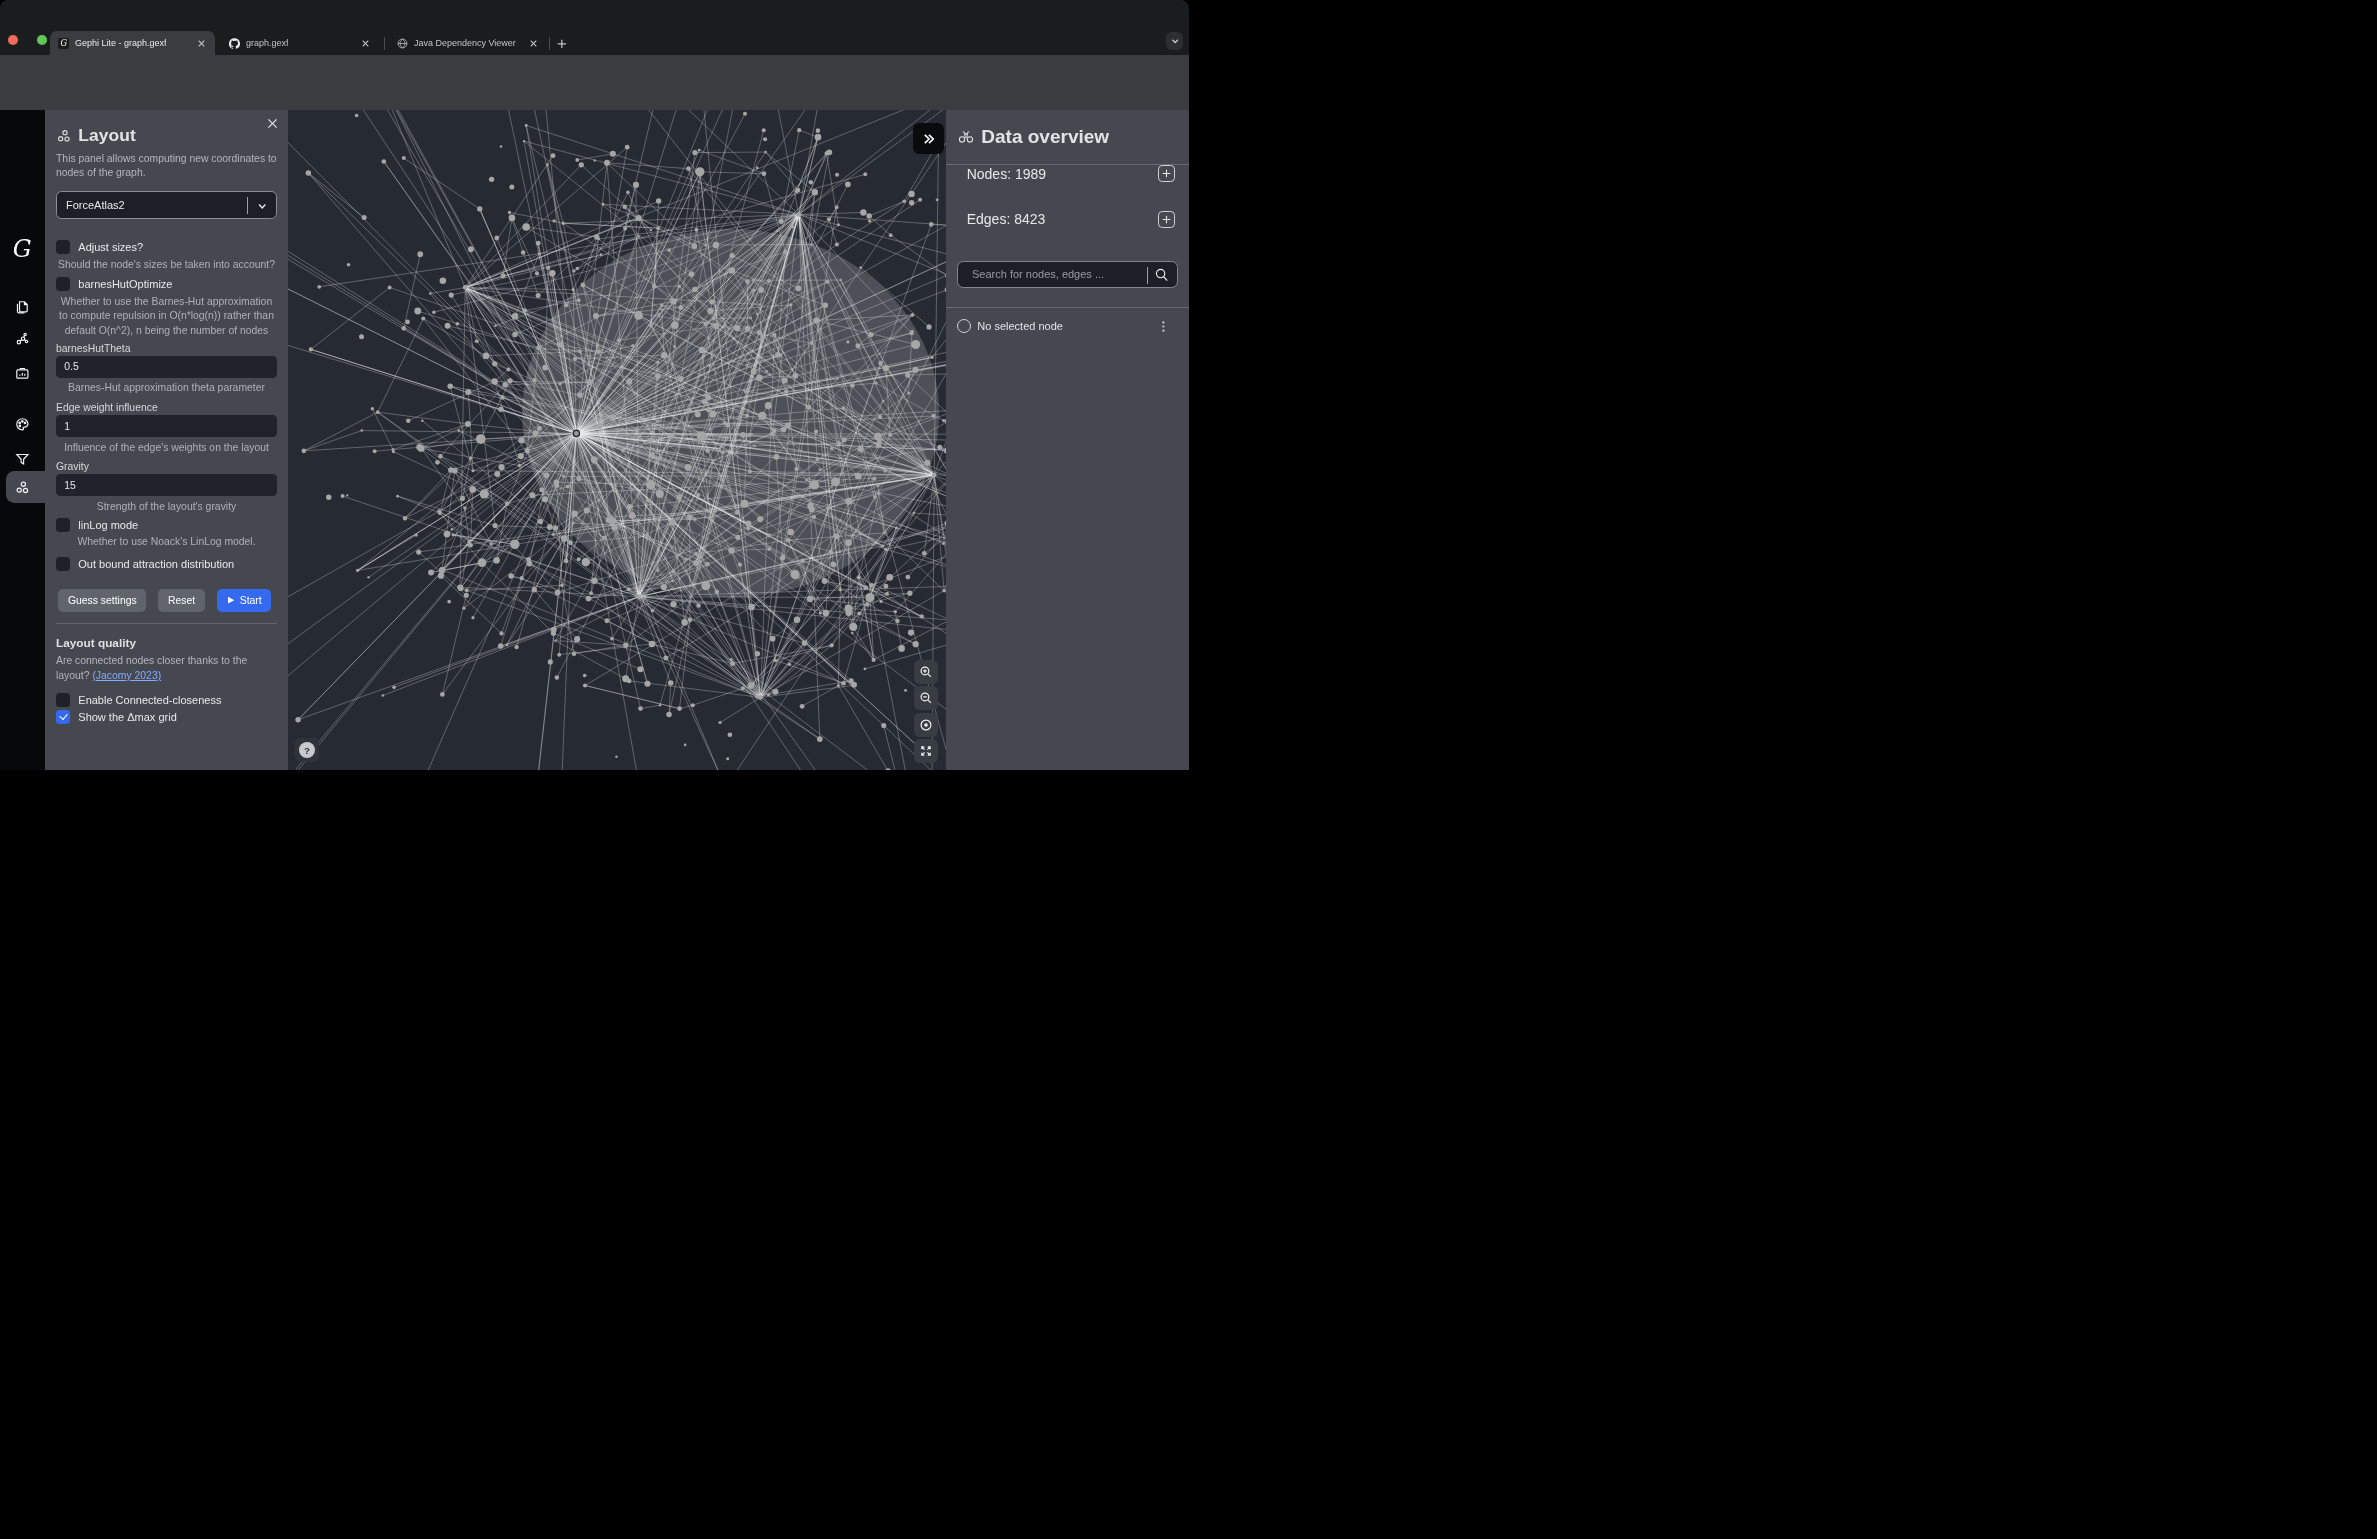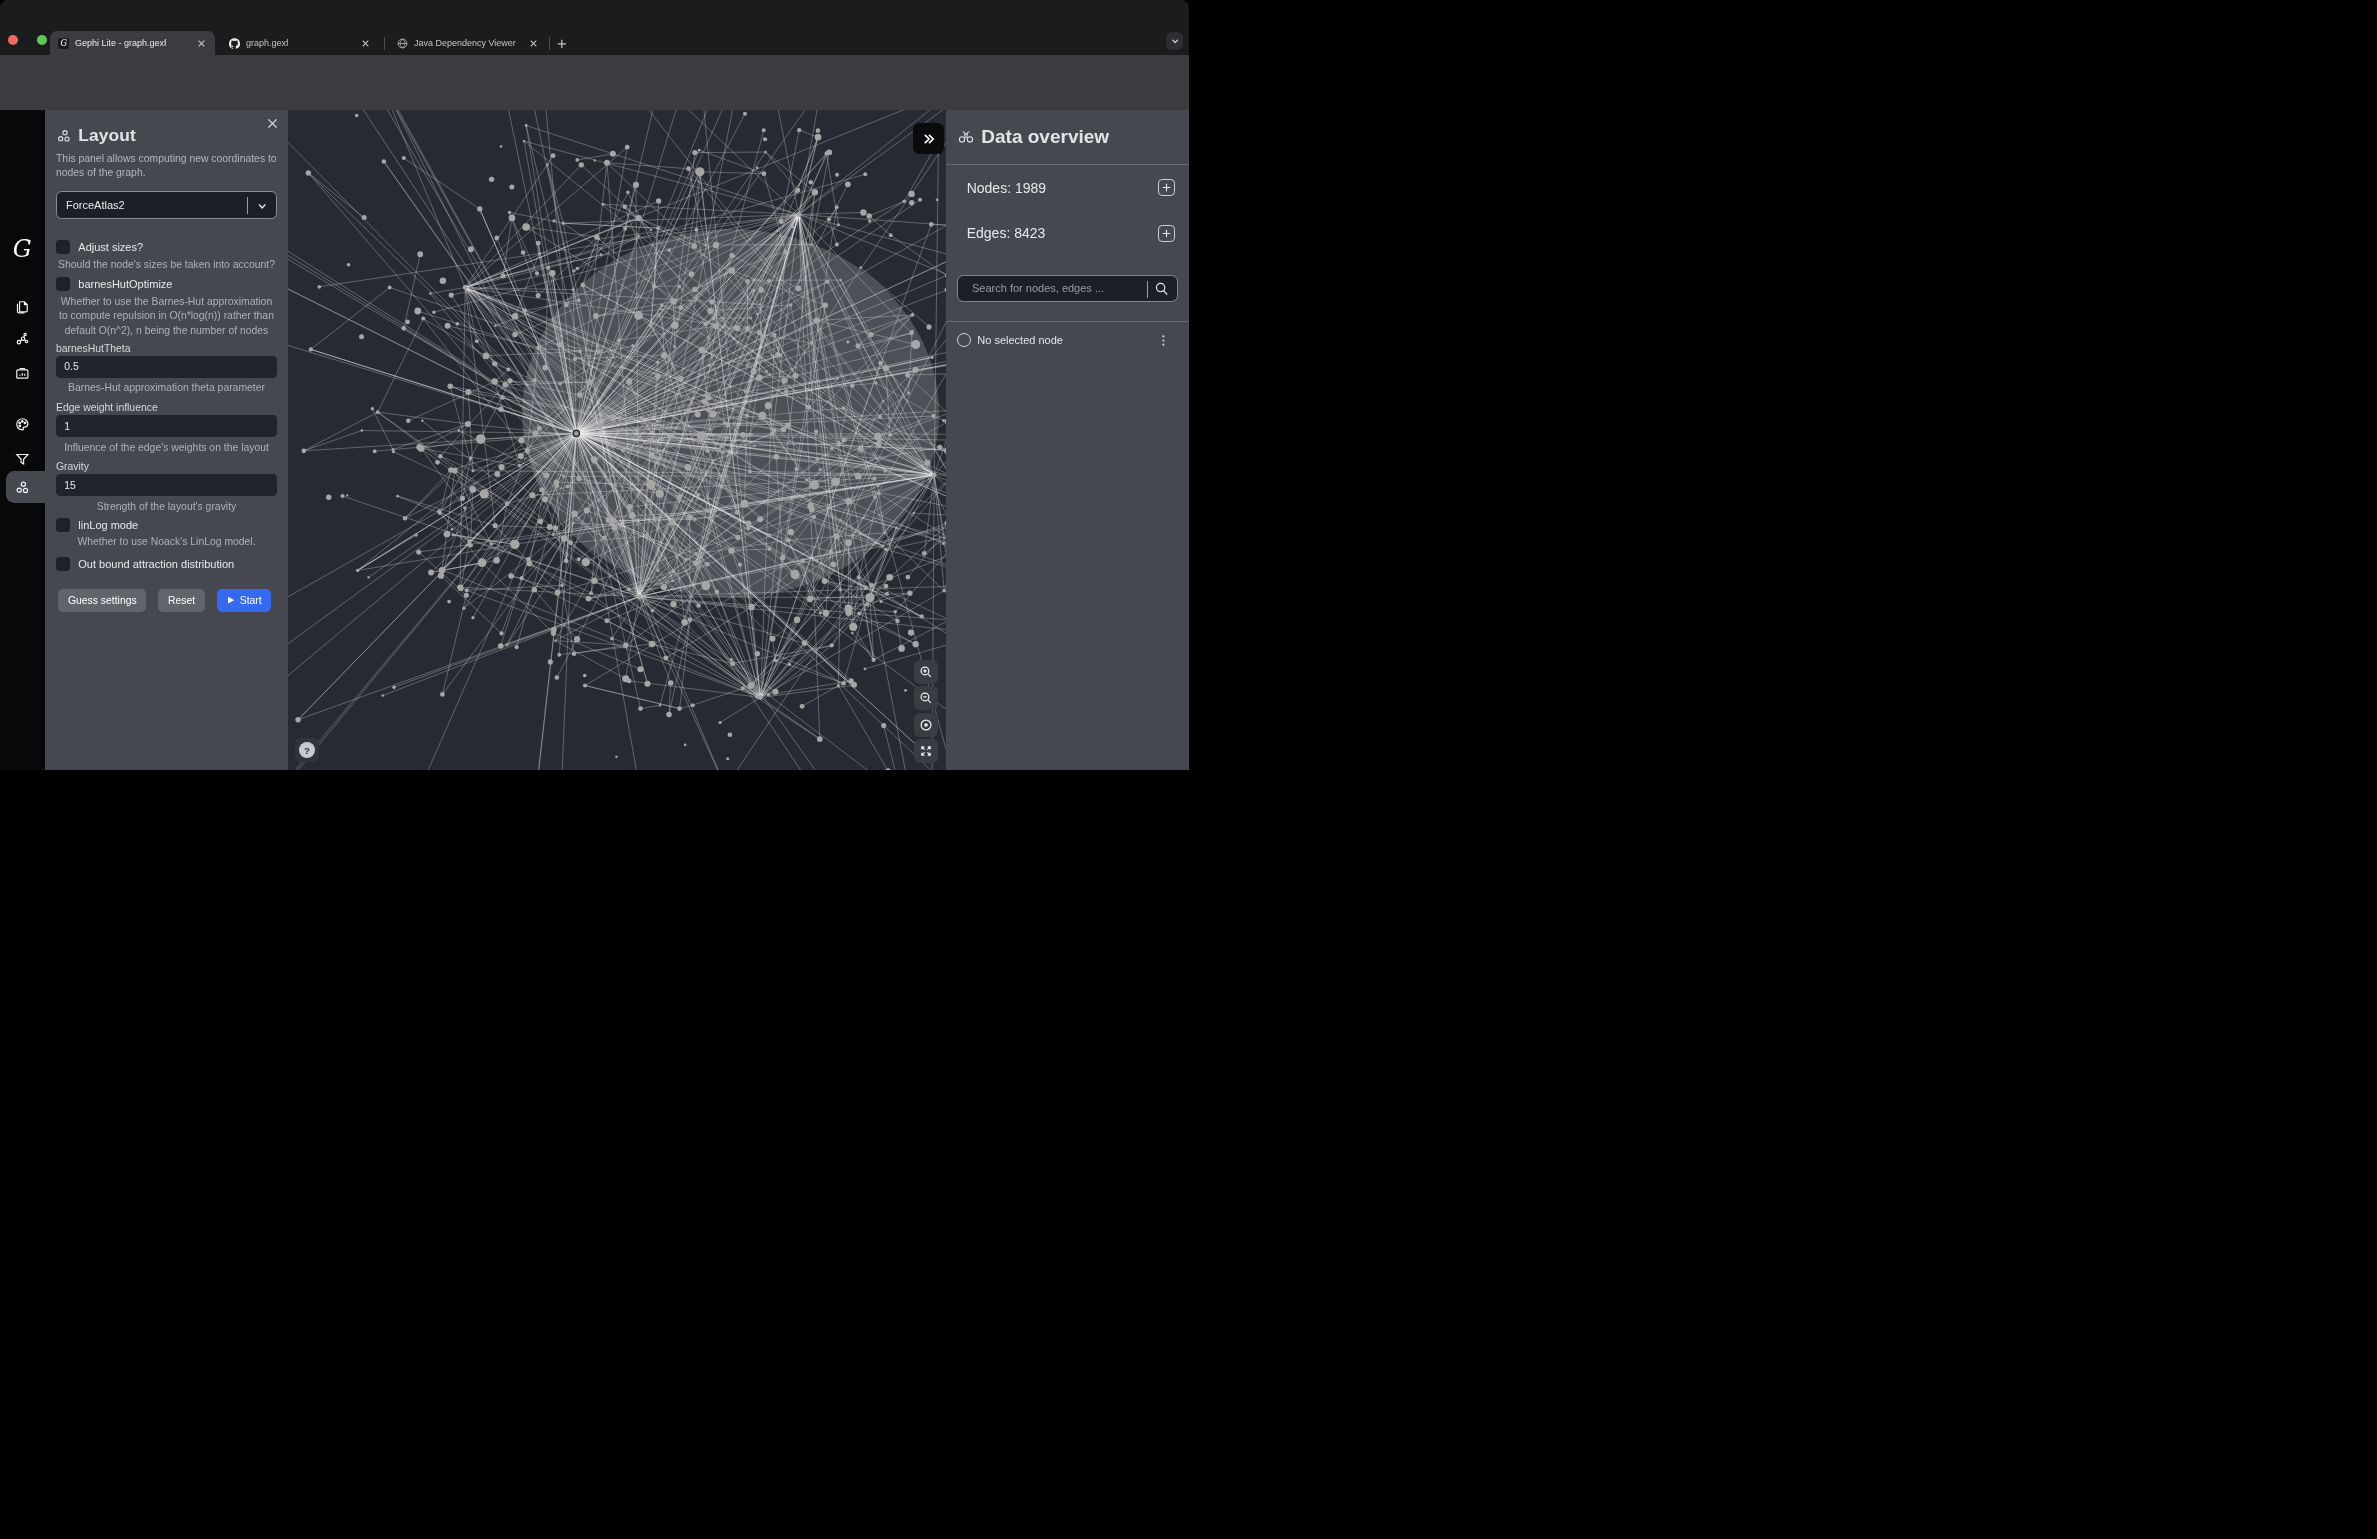--- a/index.html
+++ b/index.html
@@ -98,21 +98,21 @@
   .help-btn .q::after{ content:"?"; }
 
   
   .data-panel { position:absolute; left:946px; top:0; width:243px; height:660px; background:#45494f; padding:0 11px; color:#e6e7e9; }
   .dp-header { display:flex; align-items:center; gap:6.3px; margin-top:16.7px; height:21px; }
   .dp-header svg { width:18px; height:18px; stroke:#e2e3e5; stroke-width:1.5; fill:none; }
   .dp-title { font-size:19px; font-weight:600; color:#e2e3e5; }
   .dp-divider { margin:16.7px -11px 0 -11px; border-top:0.7px solid #686b70; }
   .dp-divider2 { margin:19px -11px 0 -11px; border-top:0.7px solid #686b70; }
   .dp-row { display:flex; align-items:center; justify-content:space-between; height:16.7px; padding-left:9.7px; }
-  .dp-row.first { margin-top:14px; } .dp-row.second { margin-top:29px; }
+  .dp-row.first { } .dp-row.second { margin-top:29px; }
   .dp-stat { font-size:14px; color:#e7e8ea; }
   .plus-btn { width:17.4px; height:17.4px; border:0.7px solid #cfd1d4; border-radius:4.2px; background:transparent; display:flex; align-items:center; justify-content:center; margin-right:2.8px; }
   .plus-btn svg { width:9px; height:9px; stroke:#e8e9eb; stroke-width:1.6; }
   .dp-search { margin-top:33px; height:27px; background:#1c2026; border:0.7px solid #83868b; border-radius:6.3px; position:relative; display:flex; align-items:center; }
   .dp-search input { background:transparent; border:none; outline:none; color:#e4e5e7; font-size:11px; padding-left:14px; width:174px; font-family:"Liberation Sans",sans-serif; }
   .dp-search input::placeholder { color:#989ba0; }
   .dp-search .sep { position:absolute; right:29px; top:4.9px; width:0.7px; height:17.4px; background:#9a9da1; }
   .dp-search svg { position:absolute; right:7.6px; top:5.6px; width:15.3px; height:15.3px; stroke:#e8e9ea; stroke-width:1.7; fill:none; }
   .dp-selection { margin-top:10.4px; display:flex; align-items:center; height:16.7px; }
   .dp-selection .circ { width:14px; height:14px; border:1.1px solid #d0d3d6; border-radius:50%; flex:0 0 auto; }
@@ -419,20 +419,34 @@
         <button class="btn gray">Guess settings</button>
         <button class="btn gray">Reset</button>
         <button class="btn blue">
           <svg viewBox="0 0 12 12">
               <path d="M1.5 1l9 5-9 5z"></path>
             </svg>
           <span>Start</span>
         </button>
       </div>
 
+      <div class="lq-section">
+        <div class="lq-title">Layout quality</div>
+        <div class="lq-q">
+          <span>Are connected nodes closer thanks to the layout? </span><a href="#">(Jacomy 2023)</a>
+        </div>
+        <div class="cb-row mt14">
+          <span class="cb"></span>
+          <span class="cb-label">Enable Connected-closeness</span>
+        </div>
+        <div class="cb-row mt4">
+          <span class="cb checked"></span>
+          <span class="cb-label">Show the Δmax grid</span>
+        </div>
+      </div>
     </section>
 
     <section class="graph-area">
       <svg id="graph-svg" width="658" height="660" viewBox="0 0 947 949">
           <ellipse cx="637" cy="436" rx="300" ry="265" fill="#d9d9d9" opacity="0.22"></ellipse>
           <path d="M406.4 622.3L517.5 612.7M297.5 364.9L354.8 388.6M662.5 601.4L603.9 489.8M584.8 195.5L504.7 155.0M556.5 340.4L554.7 275.1M675.2 293.2L638.7 230.5M675.2 293.2L717.1 404.6M397.6 616.4L382.0 610.3M614.7 576.6L466.2 585.3M413.1 357.8L496.2 338.8M608.0 585.9L468.9 590.8M608.0 585.9L650.5 653.9M608.0 585.9L595.5 471.3M601.1 307.4L537.9 280.7M601.1 307.4L629.0 449.5M360.0 266.5L444.4 182.5M430.0 575.8L517.5 612.7M866.5 467.4L776.1 419.0M866.5 467.4L962.9 431.4M448.7 454.4L535.1 551.7M448.7 454.4L495.3 583.0M699.8 460.8L605.0 431.0M363.2 591.7L386.8 539.9M363.2 591.7L240.0 518.5M309.6 238.0L322.3 154.9M369.9 559.8L300.2 647.6M369.9 559.8L454.6 615.3M776.3 246.6L675.2 293.2M849.8 481.3L807.3 562.6M507.2 804.4L382.0 752.6M848.8 469.4L765.8 517.3M265.8 545.6L220.1 669.8M948.4 489.6L938.2 485.1M692.5 631.5L638.2 633.5M184.4 611.4L100.2 662.2M790.0 193.0L778.5 156.9M257.2 690.9L394.3 683.7M610.3 275.7L670.3 376.1M893.2 407.0L898.2 317.9M502.0 460.8L563.0 557.2M205.9 665.2L279.2 651.0M477.7 597.1L587.4 651.7M678.8 319.8L611.3 437.3M678.8 319.8L714.8 388.8M552.5 469.1L521.7 475.7M552.5 469.1L420.2 409.9M467.7 443.3L507.8 442.5M476.4 331.0L616.0 310.6M895.0 694.9L806.6 716.9M679.2 279.4L692.3 245.8M548.7 469.9L481.7 488.9M400.4 648.5L397.6 616.4M400.4 648.5L409.9 594.0M700.1 323.0L714.8 388.8M700.1 323.0L730.2 382.2M485.9 818.2L384.8 763.3M851.2 475.4L903.2 373.4M851.2 475.4L746.4 532.0M851.2 475.4L955.8 526.7M806.8 622.3L813.5 743.5M292.4 624.0L248.6 687.7M292.4 624.0L240.0 518.5M957.2 565.8L959.5 611.3M219.5 497.8L266.3 518.7M740.5 648.3L667.1 714.9M535.1 551.7L532.0 662.4M849.0 540.0L858.3 608.2M427.5 827.8L563.5 861.1M639.9 796.1L523.8 768.0M315.1 769.2L354.5 690.1M443.1 296.0L565.4 283.7M443.1 296.0L554.7 275.1M390.4 783.5L523.8 768.0M541.2 352.5L413.1 357.8M347.6 652.3L436.3 694.9M891.7 381.0L981.3 466.6M682.6 439.6L788.1 534.4M682.6 439.6L746.4 532.0M903.2 373.4L800.4 474.1M591.8 57.3L685.0 91.2M853.5 706.8L912.1 728.4M621.3 486.8L646.5 578.7M729.8 668.0L807.0 723.1M729.8 668.0L692.5 631.5M823.9 487.0L856.5 418.3M823.9 487.0L858.3 608.2M336.4 673.4L321.1 670.3M336.4 673.4L430.0 575.8M416.3 71.5L467.6 62.6M168.4 587.1L240.0 518.5M168.4 587.1L234.3 517.7M321.1 670.3L432.5 702.6M732.6 733.2L697.5 760.4M989.0 665.9L1044.4 588.4M989.0 665.9L995.8 671.0M445.6 338.6L532.0 447.5M453.5 135.2L504.7 155.0M646.4 313.4L715.8 203.8M646.4 313.4L678.8 319.8M959.5 611.3L860.6 632.0M587.9 172.0L584.8 195.5M587.9 172.0L612.7 299.4M400.6 280.5L380.4 234.4M380.4 234.4L234.9 265.9M691.5 841.3L782.5 770.0M774.1 723.5L781.0 635.2M774.1 723.5L719.9 618.7M774.1 723.5L729.8 668.0M972.2 664.3L1069.9 681.3M297.4 390.4L434.0 391.3M535.3 856.2L507.4 861.1M670.1 244.6L795.4 244.3M795.4 244.3L839.0 322.7M701.5 791.8L799.6 824.6M701.5 791.8L782.5 770.0M821.4 672.1L952.2 733.5M821.4 672.1L842.8 791.0M821.4 672.1L813.5 743.5M760.4 302.5L903.4 337.0M760.4 302.5L898.7 294.5M820.6 526.3L782.5 486.7M976.1 631.1L850.5 551.6M813.5 743.5L842.8 791.0M765.8 517.3L692.5 631.5M486.2 769.8L384.8 763.3M743.4 766.8L666.2 827.9M628.6 450.1L525.1 494.5M713.2 459.4L628.6 450.1M418.7 530.2L535.1 551.7M418.7 530.2L336.2 474.7M952.2 733.5L842.8 791.0M952.2 733.5L976.1 631.1M615.8 193.8L753.3 193.2M532.8 169.6L396.0 162.5M532.8 169.6L661.3 246.4M411.6 782.1L486.2 769.8M411.6 782.1L394.3 683.7M504.6 181.3L554.7 275.1M504.6 181.3L411.5 231.3M806.6 716.9L873.9 721.6M685.0 91.2L592.7 88.5M685.0 91.2L715.8 203.8M585.5 588.7L646.5 578.7M585.5 588.7L468.9 590.8M955.8 526.7L875.6 600.9M594.8 468.4L646.5 578.7M927.0 355.5L981.0 287.6M752.1 569.5L856.2 627.0M670.2 258.8L601.1 307.4M234.3 517.7L218.5 579.4M191.7 486.6L333.2 511.3M191.7 486.6L259.0 451.4M719.9 618.7L766.3 723.2M719.9 618.7L587.1 638.4M903.3 768.3L822.2 724.2M762.8 38.6L731.9 116.8M762.8 38.6L735.7 28.6M842.8 791.0L837.6 701.3M661.3 246.4L661.4 313.8M554.5 663.4L590.3 553.7M554.5 663.4L541.0 686.2M948.7 258.3L947.8 237.8M260.8 621.0L254.5 572.4M260.8 621.0L218.5 579.4M333.2 511.3L297.4 390.4M697.4 465.3L757.6 539.1M253.2 716.6L346.0 646.1M450.0 445.0L461.2 589.5M522.4 172.2L484.6 138.7M807.0 723.1L806.8 622.3M807.0 723.1L903.3 768.3M578.5 733.3L548.4 869.5M220.1 669.8L307.3 752.9M697.5 760.4L701.5 791.8M831.5 687.0L740.5 648.3M312.5 395.1L219.5 497.8M312.5 395.1L450.0 445.0M312.5 395.1L434.0 391.3M358.4 234.8L322.3 154.9M853.0 363.9L893.2 407.0M491.1 390.5L468.9 481.6M553.3 592.9L428.6 650.0M812.1 396.1L898.7 294.5M660.7 439.2L621.3 486.8M660.7 439.2L657.0 566.2M326.6 624.7L279.2 651.0M410.5 258.2L447.3 185.1M873.9 721.6L883.1 774.4M866.0 672.2L782.5 770.0M356.1 464.8L315.2 566.2M470.2 600.3L587.1 638.4M793.0 479.3L812.1 396.1M420.2 409.9L319.5 389.4M681.2 258.5L678.6 385.0M974.5 572.4L994.6 579.5M554.7 275.1L447.3 185.1M753.8 335.3L714.8 388.8M753.8 335.3L616.0 310.6M860.6 371.1L866.5 467.4M860.6 371.1L927.0 355.5M409.9 594.0L477.7 597.1M409.9 594.0L354.5 690.1M664.8 519.7L654.7 466.9M599.6 419.6L682.6 439.6M599.6 419.6L633.2 453.4M782.5 486.7L665.0 466.6M632.4 471.7L594.8 468.4M667.5 466.2L563.0 557.2M418.3 273.2L340.7 288.2M532.0 662.4L646.5 578.7M522.1 538.7L548.7 469.9M522.1 538.7L386.2 535.3M420.5 347.0L285.0 353.3M420.5 347.0L326.8 296.5M715.8 203.8L638.7 230.5M715.8 203.8L705.1 351.9M603.7 653.1L490.3 689.4M581.8 684.0L535.1 551.7M248.6 687.7L260.8 621.0M846.3 392.6L943.6 446.6M846.3 392.6L717.1 404.6M792.1 828.0L795.0 690.1M279.2 651.0L218.5 579.4M279.2 651.0L382.0 752.6M608.0 288.7L723.7 280.0M608.0 288.7L531.2 206.4M589.8 437.7L683.8 326.0M532.2 362.5L491.1 390.5M300.2 647.6L205.9 665.2M958.6 554.1L1014.1 478.1M563.5 861.1L427.5 827.8M563.5 861.1L578.5 733.3M839.6 683.8L976.1 631.1M839.6 683.8L965.6 764.4M929.1 439.9L848.8 469.4M369.1 343.5L447.2 347.1M369.1 343.5L229.7 310.2M717.1 404.6L611.3 437.3M659.1 404.6L790.9 386.2M659.1 404.6L683.8 326.0M402.5 541.4L315.2 566.2M402.5 541.4L468.9 481.6M344.3 489.7L406.4 622.3M585.7 60.8L687.3 60.1M491.7 570.7L587.1 638.4M611.5 504.5L507.8 442.5M360.1 191.4L391.4 337.5M665.0 466.6L621.3 486.8M665.0 466.6L678.6 385.0M665.0 466.6L664.8 519.7M565.4 283.7L537.9 280.7M590.3 553.7L507.8 442.5M537.9 280.7L541.2 352.5M833.8 711.4L860.6 632.0M833.8 711.4L751.3 703.2M1030.8 661.5L952.2 733.5M897.4 320.5L820.4 338.9M504.7 155.0L416.4 227.6M444.4 182.5L424.3 251.4M444.4 182.5L342.8 168.0M396.0 162.5L373.3 78.3M396.0 162.5L532.8 169.6M391.4 337.5L447.2 347.1M626.0 492.9L713.2 459.4M1041.9 350.3L988.3 329.2M592.0 642.5L611.5 504.5M277.4 473.1L191.7 486.6M944.3 691.6L858.3 608.2M944.3 691.6L993.6 721.4M944.3 691.6L988.9 549.2M1032.2 661.5L972.2 664.3M638.2 633.5L553.3 592.9M365.1 546.0L400.4 648.5M657.0 566.2L679.5 588.5M730.2 382.2L700.1 323.0M730.2 382.2L678.6 385.0M963.2 620.6L873.9 721.6M521.7 475.7L632.4 471.7M994.6 579.5L915.7 637.6M633.2 453.4L608.0 585.9M607.6 458.7L646.5 578.7M466.2 585.3L386.8 539.9M489.2 118.1L531.2 206.4M489.2 118.1L424.3 251.4M458.9 734.6L581.8 684.0M458.9 734.6L523.8 768.0M582.5 856.2L563.5 861.1M582.5 856.2L654.7 831.8M468.9 590.8L573.0 646.3M468.9 590.8L502.0 460.8M468.9 590.8L603.7 653.1M371.9 525.4L347.6 652.3M371.9 525.4L245.8 460.9M731.8 516.4L717.1 404.6M315.2 566.2L300.2 647.6M616.0 310.6L599.6 419.6M616.0 310.6L565.4 283.7M454.6 615.3L365.1 546.0M856.5 418.3L920.3 507.3M425.8 360.5L565.8 386.5M781.0 635.2L662.5 601.4M532.0 447.5L481.7 488.9M221.6 662.4L279.2 651.0M671.8 482.8L611.5 504.5M671.8 482.8L793.0 479.3M525.1 494.5L532.4 382.5M525.1 494.5L535.1 551.7M850.5 551.6L821.4 672.1M850.5 551.6L777.6 572.5M217.3 577.0L292.4 624.0M266.3 518.7L233.5 397.2M396.6 527.0L335.1 497.7M612.7 299.4L638.7 230.5M867.4 179.8L836.4 152.1M867.4 179.8L947.8 237.8M432.5 702.6L554.5 663.4M385.0 601.0L298.1 597.7M812.2 752.4L842.8 791.0M543.9 788.2L667.1 714.9M629.0 449.5L719.4 453.5M792.2 164.7L775.0 62.0M606.1 367.3L699.8 460.8M646.5 578.7L729.8 668.0M326.8 296.5L361.4 206.3M326.8 296.5L369.1 343.5M525.5 498.3L614.7 576.6M468.8 355.9L391.5 393.4M468.8 355.9L424.3 251.4M259.0 451.4L151.1 488.1M800.4 474.1L948.4 489.6M856.2 627.0L795.1 589.9M761.4 647.6L777.6 572.5M858.3 608.2L719.9 618.7M949.0 594.2L856.2 627.0M638.7 230.5L554.7 275.1M981.3 466.6L974.5 572.4M777.6 572.5L831.5 687.0M777.6 572.5L875.6 600.9M533.5 130.6L527.0 253.2M693.7 380.4L595.8 345.0M693.7 380.4L612.7 299.4M563.1 253.2L527.0 253.2M563.1 253.2L601.1 307.4M605.0 431.0L671.8 482.8M151.7 491.2L282.5 552.1M757.6 539.1L746.4 532.0M757.6 539.1L662.5 601.4M757.6 539.1L846.8 500.8M504.5 295.3L556.5 340.4M751.3 703.2L740.5 648.3M751.3 703.2L895.0 694.9M839.0 322.7L820.4 338.9M795.1 589.9L753.8 574.4M422.1 78.4L522.4 172.2M799.4 428.5L938.2 485.1M188.1 635.8L256.6 697.9M254.5 572.4L191.7 486.6M306.1 771.1L346.0 646.1M570.8 736.9L553.3 592.9M434.0 391.3L335.1 497.7M846.8 500.8L955.8 526.7M962.9 431.4L953.5 557.9M824.3 226.4L922.6 311.7M714.8 388.8L793.0 479.3M714.8 388.8L608.0 288.7M705.1 351.9L606.1 367.3M705.1 351.9L723.7 280.0M988.3 329.2L950.0 447.6M259.5 405.5L266.3 518.7M524.7 720.0L592.0 642.5M218.5 579.4L262.9 500.6M218.5 579.4L157.7 555.3M354.5 690.1L397.6 616.4M354.5 690.1L416.1 761.1M665.7 298.9L612.7 299.4M580.7 235.7L484.6 138.7M807.3 562.6L943.2 623.5M807.3 562.6L746.4 532.0M519.0 561.3L553.4 677.3M576.4 84.0L601.6 194.1M576.4 84.0L459.1 75.6M507.8 442.5L607.6 458.7M507.8 442.5L626.0 492.9M541.0 686.2L432.5 702.6M578.1 585.6L578.5 733.3M844.7 556.5L806.8 622.3M709.7 159.8L735.7 28.6M585.6 257.9L638.7 230.5M447.6 561.3L436.3 694.9M447.6 561.3L346.0 646.1M522.2 309.5L532.8 169.6M522.2 309.5L589.8 437.7M251.0 558.6L262.9 500.6M307.3 513.5L335.1 497.7M565.8 386.5L522.2 309.5M601.4 684.3L486.2 769.8M683.8 326.0L665.7 298.9M965.4 437.5L1032.1 397.5M346.0 646.1L307.3 752.9M788.1 534.4L719.9 618.7M481.7 488.9L519.0 561.3M795.0 690.1L807.3 562.6M795.0 690.1L723.4 607.0M795.0 690.1L813.5 743.5M822.2 724.2L862.2 695.7M675.0 844.1L701.5 836.9M675.0 844.1L810.6 821.0M592.7 88.5L587.9 172.0M595.8 345.0L607.6 458.7M531.2 206.4L522.2 309.5M531.2 206.4L612.7 299.4M418.4 646.1L495.3 583.0M173.1 446.8L297.4 390.4M778.5 156.9L789.7 139.5M639.1 208.9L733.8 114.9M639.1 208.9L734.4 256.4M859.5 519.3L799.4 428.5M859.5 519.3L958.6 554.1M194.7 299.7L129.1 434.4M194.7 299.7L317.3 373.0M234.9 265.9L297.5 364.9M360.8 341.5L344.3 489.7M900.8 579.7L856.2 627.0M900.8 579.7L1044.4 588.4M938.2 485.1L1044.4 588.4M938.2 485.1L846.8 500.8M687.3 60.1L733.8 114.9M687.3 60.1L758.3 117.8M436.3 694.9L523.8 768.0M436.3 694.9L466.2 585.3M898.7 294.5L839.0 322.7M587.1 638.4L601.4 684.3M587.1 638.4L617.2 692.9M758.3 117.8L734.4 256.4M394.3 683.7L430.0 575.8M394.3 683.7L386.8 539.9M875.6 600.9L837.6 701.3M875.6 600.9L833.8 711.4M799.6 824.6L839.6 683.8M772.2 677.4L862.2 695.7M318.7 146.9L396.0 162.5M318.7 146.9L360.0 266.5M925.8 164.2L1014.2 169.8M790.9 386.2L749.6 427.5M468.7 545.8L385.0 601.0M756.9 585.2L711.9 643.9M756.9 585.2L772.2 677.4M666.2 827.9L617.2 692.9M749.6 427.5L723.7 280.0M709.1 352.5L660.6 366.3M709.1 352.5L661.3 246.4M773.3 280.5L638.7 230.5M298.1 597.7L388.0 694.1M237.7 610.9L326.6 624.7M237.7 610.9L326.6 624.7M689.0 375.7L612.7 299.4M553.4 677.3L432.5 702.6M789.7 613.0L853.5 706.8M789.7 613.0L781.0 635.2M262.9 500.6L319.5 389.4M527.0 253.2L484.6 138.7M424.3 251.4L447.2 347.1M836.4 152.1L886.9 130.8M702.9 498.7L691.2 425.0M702.9 498.7L711.9 643.9M317.3 373.0L297.4 390.4M374.5 226.7L370.1 370.4M166.6 313.8L190.3 207.1M1014.1 262.6L963.6 296.8M995.8 378.0L891.7 381.0M995.8 378.0L948.4 489.6M601.6 194.1L504.7 155.0M361.4 206.3L360.1 191.4M262.8 626.0L265.8 545.6M886.9 130.8L790.0 193.0M776.1 419.0L659.1 404.6M719.4 453.5L611.5 504.5M667.1 714.9L638.2 633.5M667.1 714.9L794.3 635.4M892.1 671.8L974.5 572.4M157.7 555.3L298.1 597.7M782.5 770.0L831.5 687.0M782.5 770.0L639.9 796.1M779.1 60.4L753.3 193.2M22.8 490.1L129.1 434.4M739.9 857.8L792.1 828.0M830.3 803.9L965.6 764.4M548.4 869.5L550.8 824.3M222.2 840.7L256.6 697.9M1112.0 603.5L1171.0 639.6M857.4 885.5L886.9 1002.4M109.6 154.3L29.3 90.2M129.1 434.4L259.0 451.4M146.3 255.0L32.9 344.1M988.3 649.3L1069.9 681.3M969.9 126.9L1013.7 -10.0M1224.3 543.3L1149.4 508.7M1179.7 846.8L1216.7 781.1M106.2 460.9L22.8 490.1M221.6 661.3L240.0 518.5M863.7 951.1L792.1 828.0M121.4 429.6L151.1 488.1M541.9 -154.3L562.6 -13.9M936.2 44.6L886.9 130.8M765.4 904.9L654.7 831.8M166.7 68.7L276.0 142.0M995.8 671.0L860.6 632.0M1069.9 681.3L1044.4 588.4M415.0 465.0L386.8 539.9M415.0 465.0L450.0 445.0M415.0 465.0L898.7 294.5M415.0 465.0L168.4 587.1M415.0 465.0L723.7 280.0M415.0 465.0L445.6 338.6M415.0 465.0L221.6 661.3M415.0 465.0L621.3 486.8M415.0 465.0L562.6 -13.9M415.0 465.0L550.8 824.3M415.0 465.0L776.3 246.6M415.0 465.0L537.9 280.7M415.0 465.0L813.2 827.7M415.0 465.0L986.7 466.2M415.0 465.0L266.3 518.7M415.0 465.0L612.7 299.4M415.0 465.0L660.7 439.2M415.0 465.0L856.2 627.0M415.0 465.0L790.0 193.0M415.0 465.0L342.8 21.8M415.0 465.0L257.2 690.9M415.0 465.0L877.1 735.0M415.0 465.0L166.6 313.8M415.0 465.0L813.2 827.7M415.0 465.0L360.1 191.4M415.0 465.0L947.8 237.8M415.0 465.0L-20.2 247.0M415.0 465.0L534.0 293.5M415.0 465.0L657.7 5.1M415.0 465.0L532.4 382.5M415.0 465.0L517.4 825.3M415.0 465.0L995.8 671.0M415.0 465.0L507.4 861.1M415.0 465.0L525.1 494.5M415.0 465.0L29.3 90.2M415.0 465.0L912.1 728.4M415.0 465.0L277.4 473.1M415.0 465.0L515.1 1026.1M415.0 465.0L32.9 344.1M415.0 465.0L137.9 73.6M415.0 465.0L807.3 562.6M415.0 465.0L831.5 687.0M415.0 465.0L760.4 302.5M415.0 465.0L329.0 772.7M415.0 465.0L1366.6 508.2M415.0 465.0L525.7 463.0M415.0 465.0L774.1 723.5M415.0 465.0L205.9 665.2M415.0 465.0L266.2 730.2M415.0 465.0L326.6 624.7M415.0 465.0L124.5 -62.7M415.0 465.0L799.4 428.5M415.0 465.0L592.7 88.5M415.0 465.0L1110.0 335.8M415.0 465.0L592.7 88.5M415.0 465.0L646.5 578.7M415.0 465.0L846.8 500.8M415.0 465.0L543.9 788.2M415.0 465.0L115.9 672.2M415.0 465.0L517.4 825.3M415.0 465.0L752.1 569.5M415.0 465.0L963.2 620.6M415.0 465.0L775.0 62.0M415.0 465.0L859.5 519.3M415.0 465.0L621.3 486.8M415.0 465.0L553.3 592.9M415.0 465.0L339.7 44.4M415.0 465.0L1041.9 350.3M415.0 465.0L758.3 117.8M415.0 465.0L929.1 439.9M415.0 465.0L380.4 234.4M415.0 465.0L671.8 482.8M415.0 465.0L276.0 142.0M415.0 465.0L681.2 258.5M415.0 465.0L233.5 397.2M415.0 465.0L400.4 648.5M415.0 465.0L335.1 497.7M415.0 465.0L628.6 450.1M415.0 465.0L1110.0 335.8M415.0 465.0L615.8 193.8M415.0 465.0L344.3 489.7M415.0 465.0L14.5 877.1M415.0 465.0L962.9 431.4M415.0 465.0L909.3 918.1M415.0 465.0L848.8 469.4M415.0 465.0L949.9 216.8M415.0 465.0L448.7 454.4M415.0 465.0L639.1 208.9M415.0 465.0L221.6 662.4M415.0 465.0L253.2 716.6M415.0 465.0L966.0 988.5M415.0 465.0L382.0 610.3M415.0 465.0L758.3 117.8M415.0 465.0L504.6 181.3M415.0 465.0L591.8 57.3M415.0 465.0L680.8 -124.2M415.0 465.0L1058.7 476.5M415.0 465.0L810.6 821.0M415.0 465.0L488.2 53.1M415.0 465.0L949.9 216.8M415.0 465.0L276.0 142.0M415.0 465.0L773.3 280.5M415.0 465.0L554.7 275.1M415.0 465.0L1366.6 508.2M415.0 465.0L665.0 466.6M415.0 465.0L346.0 646.1M415.0 465.0L753.8 574.4M415.0 465.0L-20.2 247.0M415.0 465.0L672.5 -170.6M415.0 465.0L22.8 490.1M415.0 465.0L664.8 519.7M415.0 465.0L948.7 258.3M415.0 465.0L233.5 397.2M415.0 465.0L909.7 128.8M415.0 465.0L32.9 344.1M415.0 465.0L692.4 611.9M415.0 465.0L32.9 344.1M415.0 465.0L333.2 511.3M415.0 465.0L100.2 662.2M415.0 465.0L777.4 60.6M415.0 465.0L927.0 355.5M415.0 465.0L100.2 662.2M415.0 465.0L276.0 142.0M415.0 465.0L14.5 877.1M415.0 465.0L624.4 962.5M415.0 465.0L106.2 460.9M415.0 465.0L1044.4 588.4M415.0 465.0L418.7 530.2M415.0 465.0L621.3 486.8M415.0 465.0L410.5 258.2M415.0 465.0L773.3 280.5M415.0 465.0L697.5 760.4M415.0 465.0L646.4 313.4M415.0 465.0L563.0 557.2M415.0 465.0L124.7 490.6M415.0 465.0L897.4 320.5M415.0 465.0L577.5 -221.3M415.0 465.0L860.6 632.0M415.0 465.0L300.5 183.6M415.0 465.0L292.4 624.0M415.0 465.0L912.1 728.4M415.0 465.0L687.3 60.1M415.0 465.0L521.7 475.7M415.0 465.0L639.1 208.9M415.0 465.0L563.1 253.2M415.0 465.0L495.3 583.0M415.0 465.0L1027.6 922.0M415.0 465.0L795.0 690.1M415.0 465.0L1006.6 355.6M415.0 465.0L470.2 600.3M415.0 465.0L228.8 609.9M415.0 465.0L662.6 594.6M415.0 465.0L903.4 337.0M415.0 465.0L400.4 648.5M415.0 465.0L537.9 280.7M415.0 465.0L693.7 380.4M415.0 465.0L100.2 662.2M415.0 465.0L621.3 486.8M415.0 465.0L813.2 827.7M415.0 465.0L709.1 352.5M415.0 465.0L729.8 668.0M415.0 465.0L575.7 513.9M415.0 465.0L500.8 107.4M415.0 465.0L361.4 206.3M415.0 465.0L380.4 234.4M415.0 465.0L502.0 460.8M415.0 465.0L647.4 614.6M415.0 465.0L778.5 156.9M415.0 465.0L308.6 413.4M415.0 465.0L667.1 714.9M415.0 465.0L459.1 75.6M415.0 465.0L229.7 310.2M415.0 465.0L248.6 687.7M415.0 465.0L601.4 684.3M415.0 465.0L831.5 687.0M415.0 465.0L909.3 918.1M415.0 465.0L792.2 164.7M415.0 465.0L757.6 539.1M415.0 465.0L541.2 352.5M415.0 465.0L390.4 783.5M415.0 465.0L692.4 611.9M415.0 465.0L356.1 464.8M415.0 465.0L927.0 355.5M415.0 465.0L590.9 712.6M415.0 465.0L380.4 234.4M415.0 465.0L599.6 419.6M415.0 465.0L306.4 430.3M415.0 465.0L955.8 526.7M415.0 465.0L565.8 386.5M415.0 465.0L611.5 504.5M415.0 465.0L667.5 466.2M415.0 465.0L468.7 545.8M415.0 465.0L608.0 585.9M415.0 465.0L234.3 517.7M415.0 465.0L221.6 661.3M735.0 150.0L762.8 38.6M735.0 150.0L532.0 447.5M735.0 150.0L342.8 21.8M735.0 150.0L326.7 322.6M735.0 150.0L447.3 185.1M735.0 150.0L794.3 635.4M735.0 150.0L210.0 290.6M735.0 150.0L279.2 651.0M735.0 150.0L842.8 791.0M735.0 150.0L807.3 562.6M735.0 150.0L1014.1 262.6M735.0 150.0L339.7 44.4M735.0 150.0L581.8 684.0M735.0 150.0L621.3 486.8M735.0 150.0L45.0 254.0M735.0 150.0L795.0 690.1M735.0 150.0L762.8 38.6M735.0 150.0L856.5 418.3M735.0 150.0L486.2 769.8M735.0 150.0L1030.8 661.5M735.0 150.0L970.1 212.7M735.0 150.0L1032.2 661.5M735.0 150.0L360.8 341.5M735.0 150.0L535.3 856.2M735.0 150.0L784.8 653.5M735.0 150.0L384.8 763.3M735.0 150.0L587.4 651.7M735.0 150.0L386.9 816.4M735.0 150.0L795.0 690.1M735.0 150.0L441.6 504.9M735.0 150.0L581.8 684.0M735.0 150.0L453.5 135.2M735.0 150.0L298.6 310.0M735.0 150.0L430.0 575.8M735.0 150.0L562.6 -13.9M735.0 150.0L672.5 -170.6M735.0 150.0L218.5 579.4M735.0 150.0L396.0 162.5M735.0 150.0L976.2 -42.4M735.0 150.0L601.1 307.4M735.0 150.0L761.7 502.2M735.0 150.0L477.7 597.1M735.0 150.0L100.2 662.2M735.0 150.0L758.3 117.8M735.0 150.0L466.2 585.3M735.0 150.0L315.1 769.2M735.0 150.0L585.6 257.9M735.0 150.0L386.8 539.9M735.0 150.0L823.9 487.0M735.0 150.0L898.9 1004.5M735.0 150.0L587.4 651.7M735.0 150.0L391.5 393.4M735.0 150.0L660.7 439.2M735.0 150.0L525.7 463.0M735.0 150.0L309.6 238.0M735.0 150.0L828.1 147.0M735.0 150.0L989.0 665.9M735.0 150.0L777.4 60.6M735.0 150.0L221.6 661.3M735.0 150.0L1014.2 169.8M735.0 150.0L468.9 590.8M735.0 150.0L222.2 840.7M735.0 150.0L565.4 283.7M735.0 150.0L570.8 736.9M735.0 150.0L697.4 465.3M735.0 150.0L966.0 988.5M735.0 150.0L765.4 904.9M735.0 150.0L897.4 320.5M735.0 150.0L798.9 -214.0M735.0 150.0L1014.3 -52.8M505.0 700.0L495.3 583.0M505.0 700.0L624.4 962.5M505.0 700.0L920.3 507.3M505.0 700.0L1271.9 525.2M505.0 700.0L14.5 877.1M505.0 700.0L701.5 836.9M505.0 700.0L851.2 475.4M505.0 700.0L678.6 385.0M505.0 700.0L136.5 842.2M505.0 700.0L585.7 60.8M505.0 700.0L78.5 555.1M505.0 700.0L799.6 824.6M505.0 700.0L459.1 75.6M505.0 700.0L391.5 393.4M505.0 700.0L396.0 162.5M505.0 700.0L524.7 720.0M505.0 700.0L466.2 585.3M505.0 700.0L466.2 760.3M505.0 700.0L1037.2 756.8M505.0 700.0L1014.3 -52.8M505.0 700.0L611.5 504.5M505.0 700.0L952.2 733.5M505.0 700.0L639.1 208.9M505.0 700.0L342.8 21.8M505.0 700.0L672.5 -170.6M505.0 700.0L898.7 294.5M505.0 700.0L237.7 610.9M505.0 700.0L373.3 78.3M505.0 700.0L1069.9 681.3M505.0 700.0L129.1 434.4M505.0 700.0L775.0 62.0M505.0 700.0L307.3 513.5M505.0 700.0L661.4 313.8M505.0 700.0L805.8 106.6M505.0 700.0L762.8 38.6M505.0 700.0L521.7 475.7M505.0 700.0L684.7 28.6M505.0 700.0L384.8 763.3M505.0 700.0L578.5 733.3M505.0 700.0L856.2 627.0M505.0 700.0L611.5 504.5M505.0 700.0L607.6 458.7M505.0 700.0L950.0 447.6M505.0 700.0L477.7 597.1M505.0 700.0L837.6 701.3M505.0 700.0L667.1 714.9M505.0 700.0L500.8 107.4M505.0 700.0L1366.6 508.2M505.0 700.0L194.7 299.7M505.0 700.0L800.4 474.1M505.0 700.0L152.7 830.5M505.0 700.0L743.4 766.8M505.0 700.0L926.5 1019.8M505.0 700.0L124.5 -62.7M505.0 700.0L592.7 88.5M505.0 700.0L397.6 616.4M505.0 700.0L420.5 347.0M505.0 700.0L532.2 362.5M505.0 700.0L794.3 635.4M505.0 700.0L247.6 686.5M505.0 700.0L485.9 818.2M505.0 700.0L309.2 -213.6M505.0 700.0L893.2 407.0M505.0 700.0L306.1 771.1M505.0 700.0L297.5 364.9M930.0 525.0L666.2 827.9M930.0 525.0L926.5 1019.8M930.0 525.0L188.1 635.8M930.0 525.0L1112.0 603.5M930.0 525.0L292.4 624.0M930.0 525.0L146.3 255.0M930.0 525.0L761.4 647.6M930.0 525.0L915.7 637.6M930.0 525.0L936.2 44.6M930.0 525.0L548.7 469.9M930.0 525.0L806.6 716.9M930.0 525.0L266.3 518.7M930.0 525.0L552.5 469.1M930.0 525.0L614.7 576.6M930.0 525.0L396.6 527.0M930.0 525.0L448.7 454.4M930.0 525.0L944.3 691.6M930.0 525.0L427.5 827.8M930.0 525.0L1216.7 781.1M930.0 525.0L664.8 519.7M930.0 525.0L666.2 827.9M930.0 525.0L980.4 830.4M930.0 525.0L396.0 162.5M930.0 525.0L776.1 419.0M930.0 525.0L795.4 244.3M930.0 525.0L233.5 397.2M930.0 525.0L866.5 467.4M930.0 525.0L259.5 405.5M930.0 525.0L382.0 610.3M930.0 525.0L491.7 570.7M930.0 525.0L424.3 251.4M930.0 525.0L806.8 622.3M930.0 525.0L753.8 574.4M930.0 525.0L339.7 44.4M930.0 525.0L342.8 168.0M930.0 525.0L186.8 288.8M930.0 525.0L372.3 -188.4M930.0 525.0L981.3 466.6M930.0 525.0L657.0 566.2M930.0 525.0L259.0 451.4M930.0 525.0L563.1 253.2M930.0 525.0L351.8 554.0M930.0 525.0L585.6 257.9M930.0 525.0L538.9 1110.5M930.0 525.0L962.9 431.4M930.0 525.0L813.5 743.5M930.0 525.0L965.6 764.4M930.0 525.0L459.1 75.6M930.0 525.0L776.3 246.6M930.0 525.0L100.2 662.2M930.0 525.0L670.1 244.6M930.0 525.0L388.0 694.1M930.0 525.0L616.0 310.6M930.0 525.0L576.4 84.0M930.0 525.0L424.3 251.4M255.0 255.0L605.0 431.0M255.0 255.0L271.7 332.2M255.0 255.0L488.2 53.1M255.0 255.0L1014.3 -52.8M255.0 255.0L297.5 364.9M255.0 255.0L326.7 322.6M255.0 255.0L468.9 590.8M255.0 255.0L659.1 404.6M255.0 255.0L856.2 627.0M255.0 255.0L953.5 557.9M255.0 255.0L124.5 -62.7M255.0 255.0L450.5 207.9M255.0 255.0L447.6 561.3M255.0 255.0L525.5 498.3M255.0 255.0L565.8 386.5M255.0 255.0L692.5 631.5M255.0 255.0L679.2 279.4M255.0 255.0L617.2 692.9M255.0 255.0L860.6 632.0M255.0 255.0L532.0 447.5M255.0 255.0L533.5 130.6M255.0 255.0L660.7 439.2M255.0 255.0L761.4 647.6M255.0 255.0L381.5 65.3M255.0 255.0L470.2 600.3M255.0 255.0L646.4 313.4M255.0 255.0L502.0 460.8M255.0 255.0L495.3 583.0M255.0 255.0L309.6 238.0M255.0 255.0L504.6 181.3M255.0 255.0L422.1 78.4M255.0 255.0L298.1 597.7M255.0 255.0L830.8 92.1M255.0 255.0L953.5 557.9M255.0 255.0L204.7 263.6M255.0 255.0L504.7 155.0M255.0 255.0L504.7 155.0M255.0 255.0L247.6 686.5M255.0 255.0L532.2 362.5M255.0 255.0L410.5 258.2M680.0 845.0L534.0 293.5M680.0 845.0L601.4 684.3M680.0 845.0L789.7 139.5M680.0 845.0L204.7 263.6M680.0 845.0L29.3 90.2M680.0 845.0L491.0 821.2M680.0 845.0L821.4 672.1M680.0 845.0L592.7 88.5M680.0 845.0L221.6 661.3M680.0 845.0L448.7 454.4M680.0 845.0L441.0 677.2M680.0 845.0L925.8 164.2M680.0 845.0L248.6 687.7M680.0 845.0L773.3 280.5M680.0 845.0L217.3 577.0M680.0 845.0L1014.1 262.6M680.0 845.0L875.6 600.9M680.0 845.0L137.9 73.6M680.0 845.0L822.2 724.2M680.0 845.0L336.4 673.4M680.0 845.0L376.8 599.6M680.0 845.0L853.0 363.9M680.0 845.0L191.7 486.6M680.0 845.0L650.5 653.9M680.0 845.0L193.3 446.8M680.0 845.0L491.1 390.5M680.0 845.0L271.7 332.2M680.0 845.0L420.2 409.9M680.0 845.0L129.1 434.4M680.0 845.0L955.8 526.7M680.0 845.0L807.0 723.1M680.0 845.0L592.7 88.5M680.0 845.0L758.3 117.8M680.0 845.0L974.5 572.4M680.0 845.0L412.5 580.6M680.0 845.0L621.8 881.1M680.0 845.0L807.3 562.6M680.0 845.0L813.2 827.7M680.0 845.0L577.5 -221.3M680.0 845.0L903.2 373.4M680.0 845.0L1046.4 104.1M680.0 845.0L1088.7 607.1M680.0 845.0L541.2 352.5M680.0 845.0L765.4 904.9M680.0 845.0L700.1 323.0M415.0 465.0L-243.1 59.0M415.0 465.0L-391.0 -44.1M415.0 465.0L-10.0 1430.5M415.0 465.0L881.1 -194.2M415.0 465.0L1171.5 688.5M415.0 465.0L-294.8 867.2M415.0 465.0L-60.4 -349.3M415.0 465.0L339.0 1140.9M415.0 465.0L340.1 1138.1M415.0 465.0L-434.2 1084.4M415.0 465.0L-224.8 269.8M415.0 465.0L1444.6 239.5M415.0 465.0L-111.9 -335.4M415.0 465.0L214.1 -493.3M415.0 465.0L1008.4 1301.2M415.0 465.0L-113.1 1104.0M415.0 465.0L338.9 -348.6M415.0 465.0L-217.4 -172.8M415.0 465.0L-420.2 -39.7M415.0 465.0L1068.4 338.0M415.0 465.0L11.3 948.4M415.0 465.0L1260.5 -10.0M415.0 465.0L1001.5 1345.7M415.0 465.0L-63.9 -397.4M415.0 465.0L-148.2 938.2M415.0 465.0L374.5 1428.2" stroke="#ededed" stroke-opacity="0.5" stroke-width="0.85" fill="none"></path>
           <circle cx="679.5" cy="588.5" r="4.3" fill="#a6a6a6"></circle>
           <circle cx="406.4" cy="622.3" r="3.4" fill="#a6a6a6"></circle>
           <circle cx="297.5" cy="364.9" r="3.8" fill="#a6a6a6"></circle>
           <circle cx="382.0" cy="610.3" r="2.3" fill="#a6a6a6"></circle>

